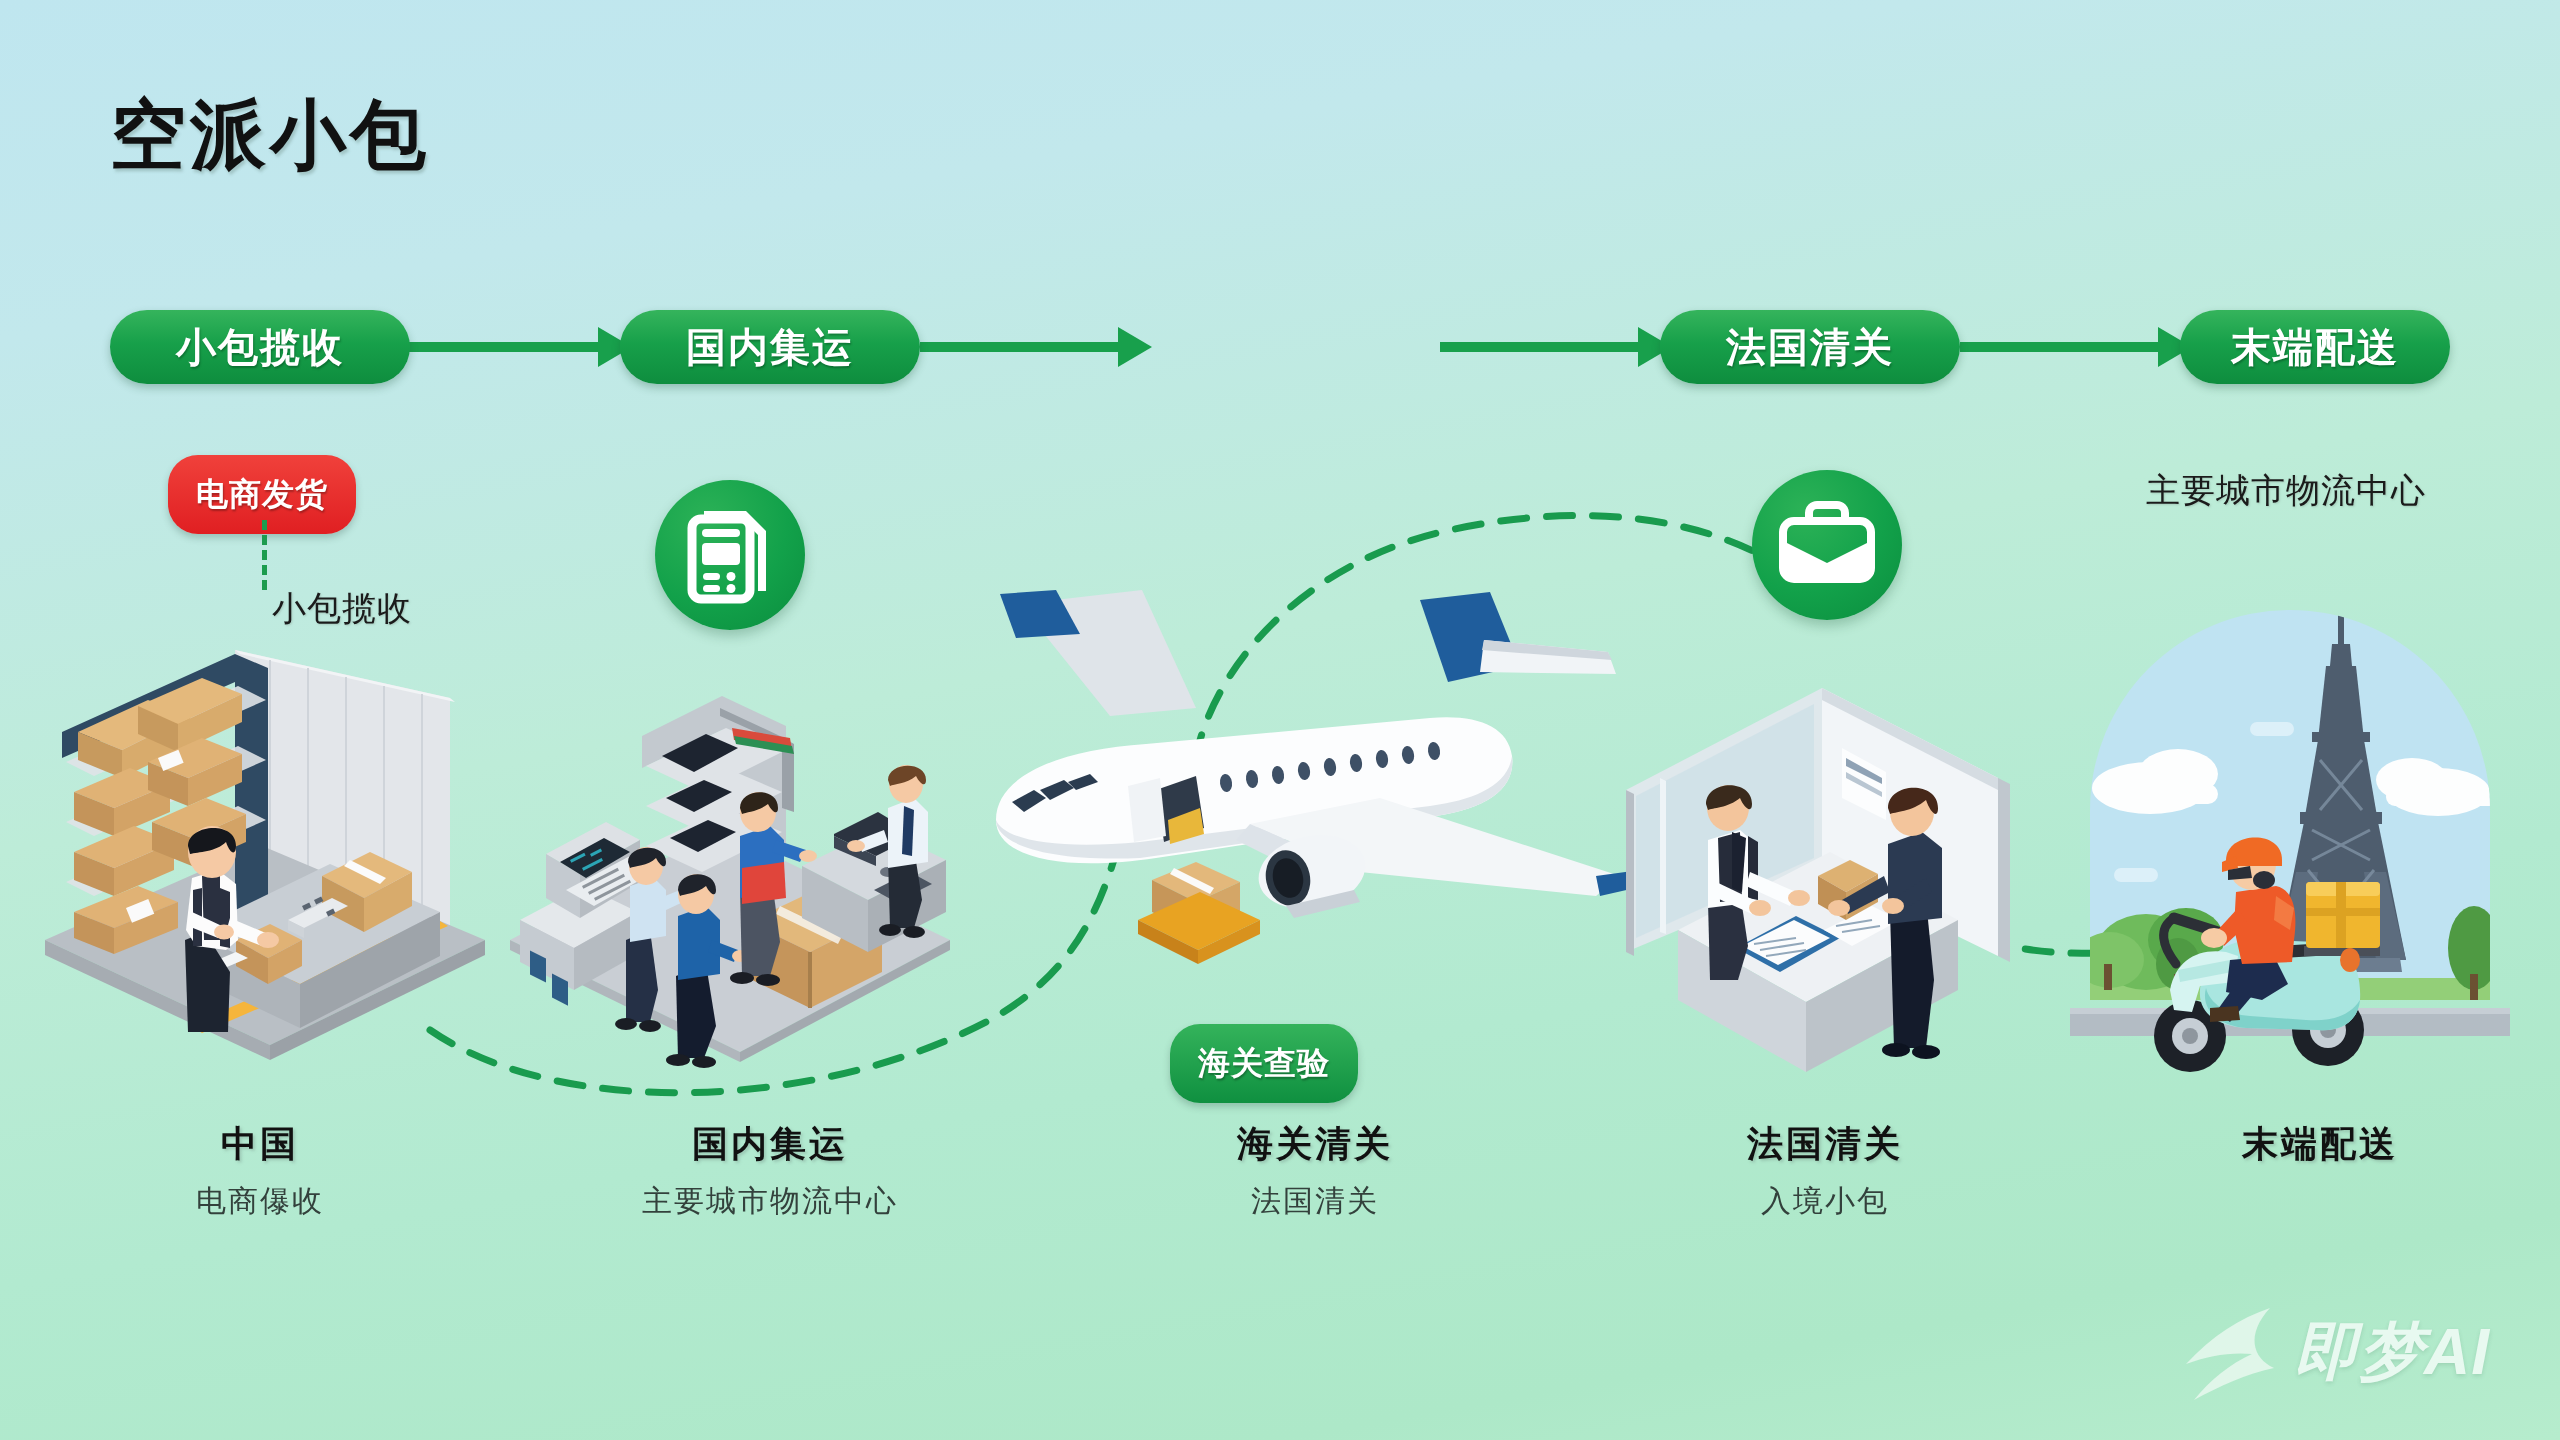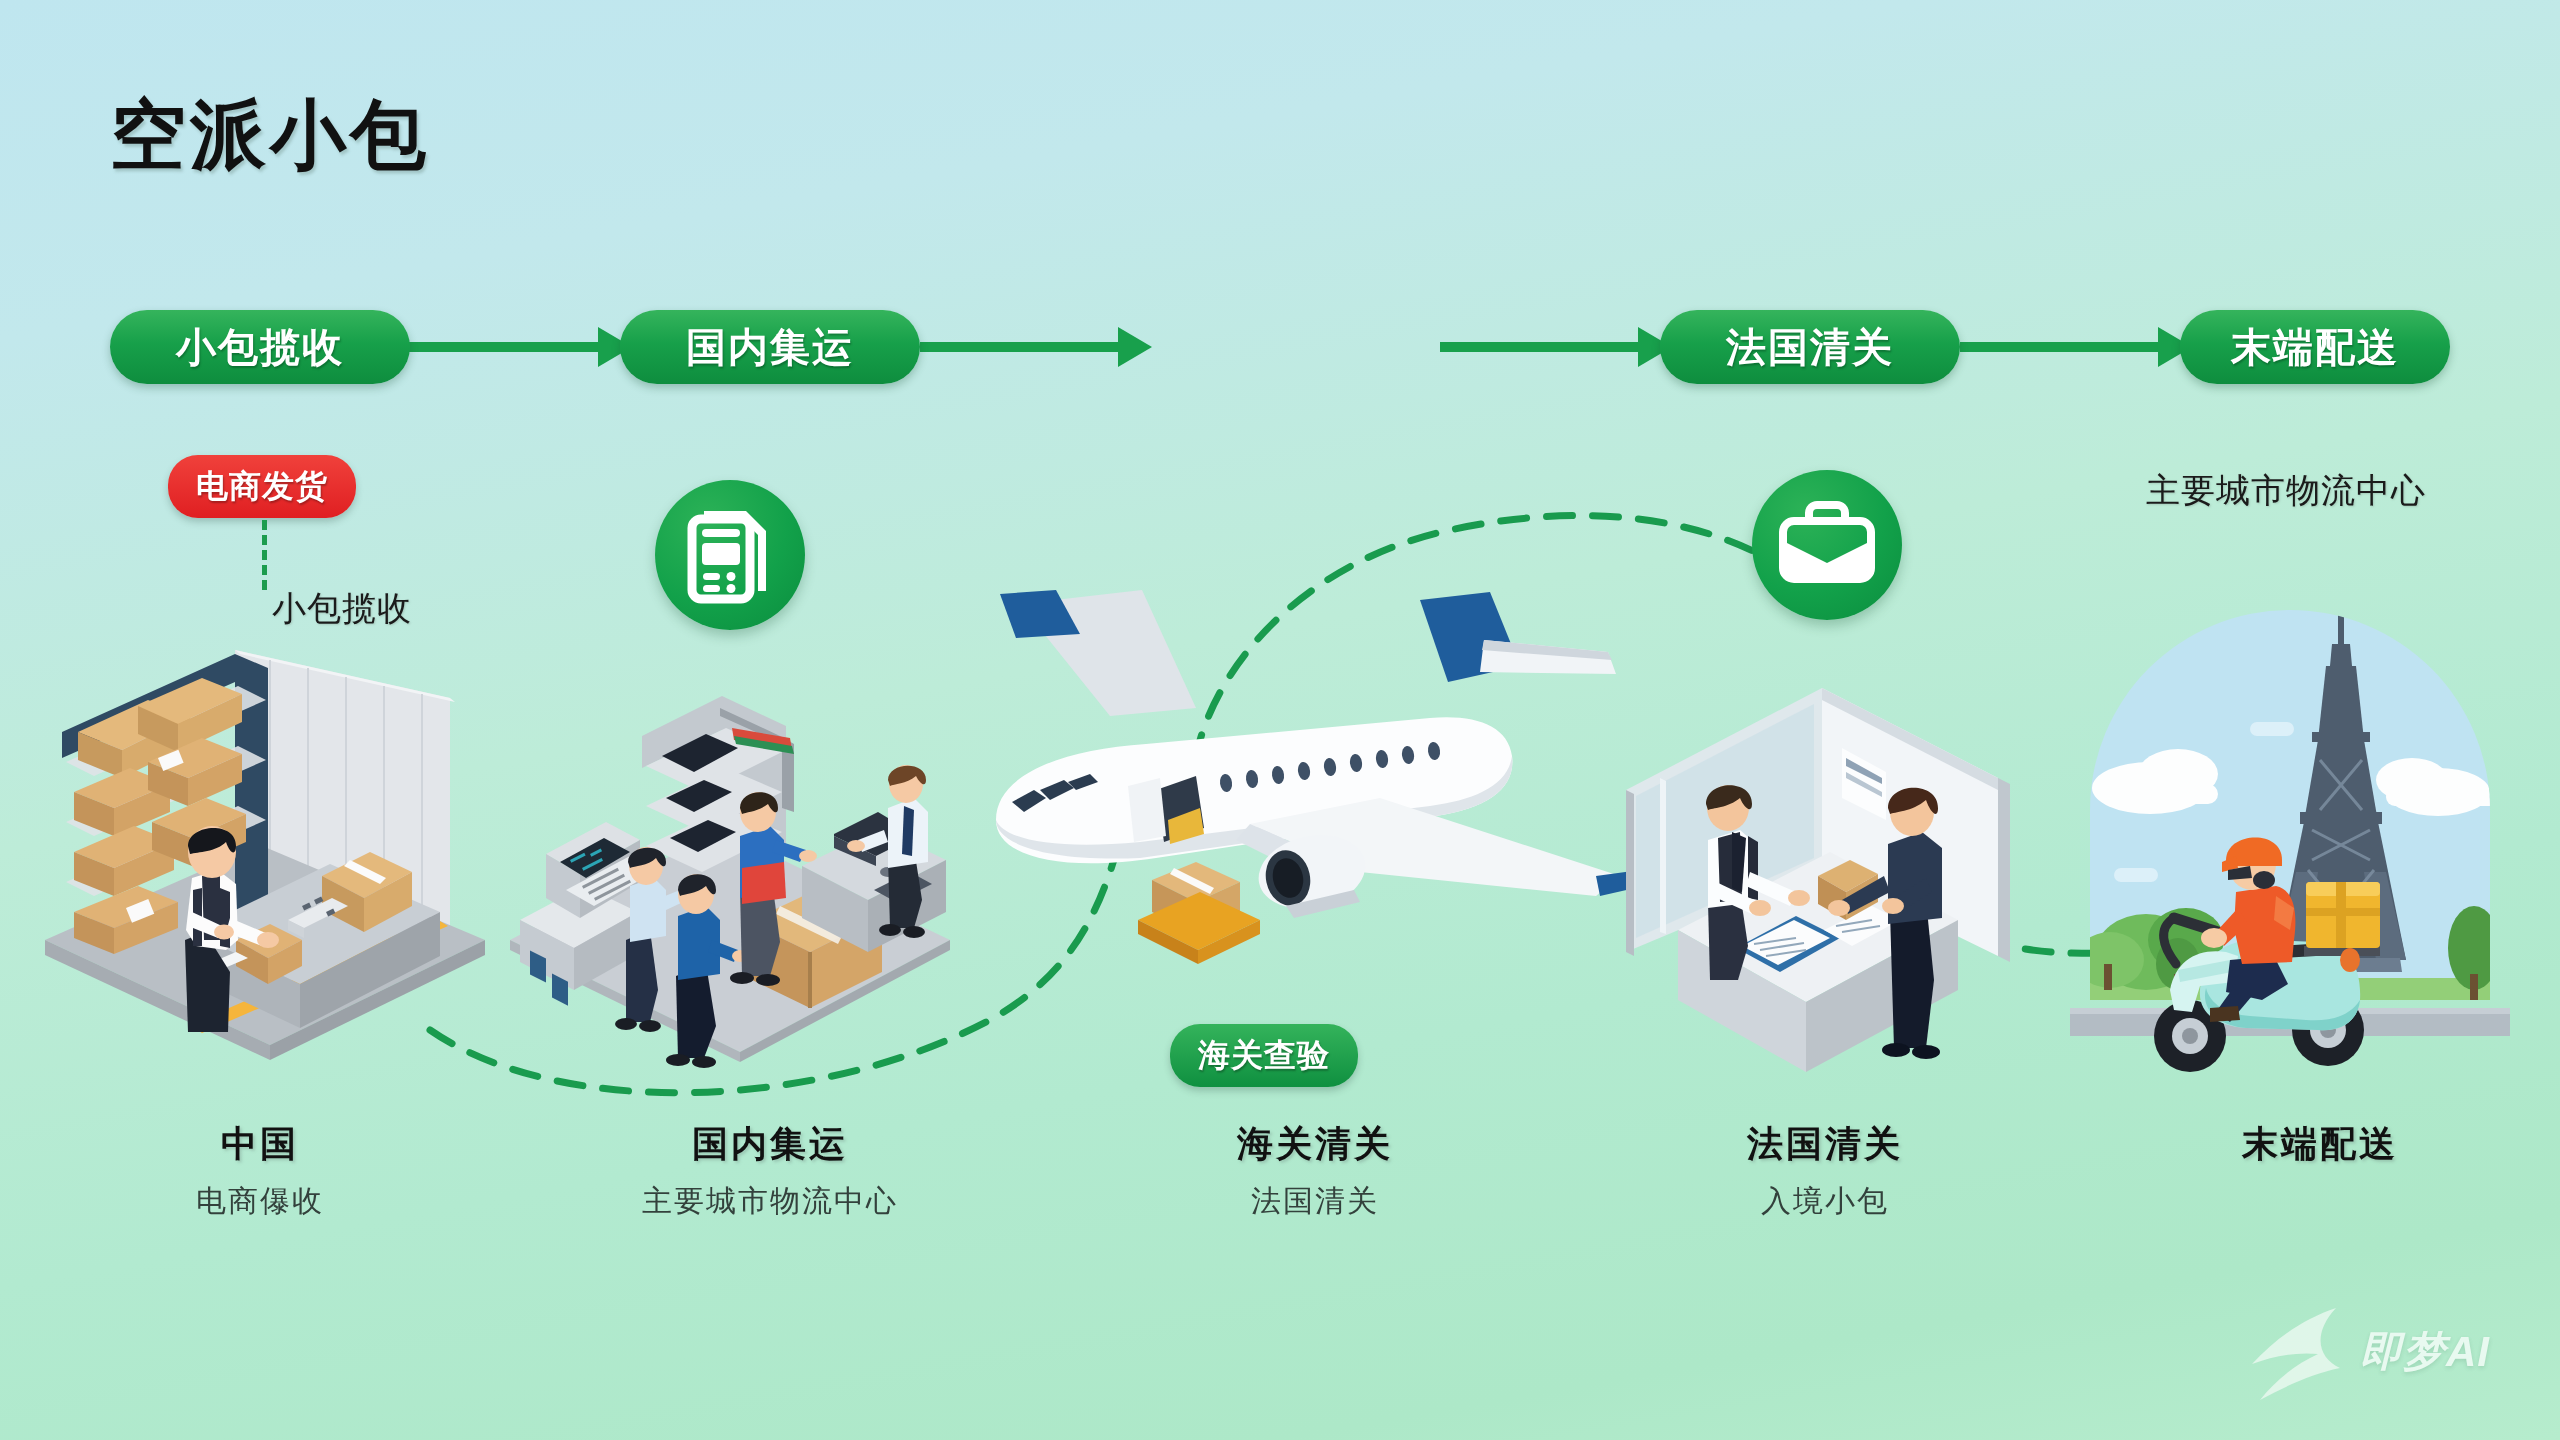--- a/index.html
+++ b/index.html
@@ -33,21 +33,21 @@
   .conn{position:absolute;top:32px;height:10px;background:#18a04c;}
   .arrowhead{
     position:absolute;top:17px;width:0;height:0;
     border-top:20px solid transparent;border-bottom:20px solid transparent;
     border-left:34px solid #18a04c;
   }
 
   
   .badge{
     position:absolute;height:47px;border-radius:30px;display:flex;
-    align-items:center;justify-content:center;padding:8px 28px;
+    align-items:center;justify-content:center;padding:16px 28px;
     box-shadow:0 4px 7px rgba(40,70,60,.25);
   }
   .badge span{color:#fff;font-size:32px;font-weight:bold;letter-spacing:1px;
     text-shadow:1px 2px 2px rgba(0,0,0,.28);}
   .badge-red{background:linear-gradient(180deg,#f0413b 0%,#e01f22 100%);}
   .badge-green{background:linear-gradient(180deg,#34b35b 0%,#0f9040 100%);}
 
   
   .vdot{position:absolute;width:0;border-left:5px dashed #1c9c4e;}
   .caption-small{
@@ -64,21 +64,21 @@
   .circ svg{position:absolute;left:50%;top:50%;transform:translate(-50%,-50%);}
 
   
   .blabel{position:absolute;text-align:center;}
   .blabel .bt{font-size:36px;font-weight:bold;color:#111;letter-spacing:3px;
     text-shadow:2px 2px 3px rgba(110,135,125,.35);}
   .blabel .bs{font-size:30px;color:#33413c;margin-top:12px;letter-spacing:2px;}
 
   
   .wm{position:absolute;right:70px;bottom:38px;display:flex;align-items:center;gap:16px;opacity:.75;}
-  .wm .wmtxt{font-size:42px;font-weight:bold;color:#fbfffd;letter-spacing:1px;
+  .wm .wmtxt{font-size:64px;font-weight:bold;color:#fbfffd;letter-spacing:1px;
     text-shadow:0 2px 4px rgba(60,110,85,.25);font-style:italic;}
 
   
   .scene{position:absolute;}
   .scene svg{display:block;}
 
   .curve{position:absolute;left:0;top:0;width:2560px;height:1440px;pointer-events:none;}
 </style>
 </head>
 <body>

